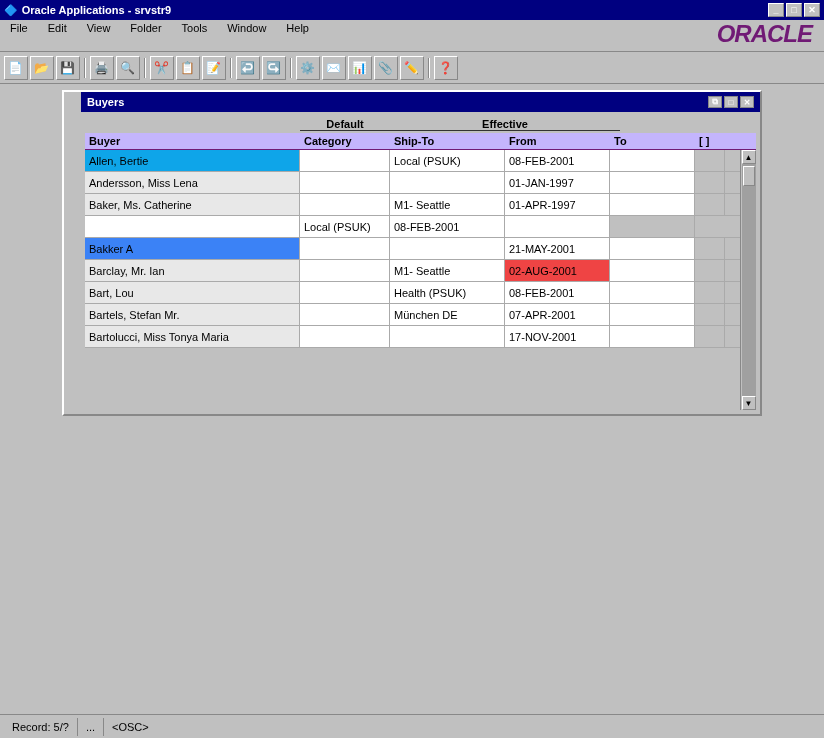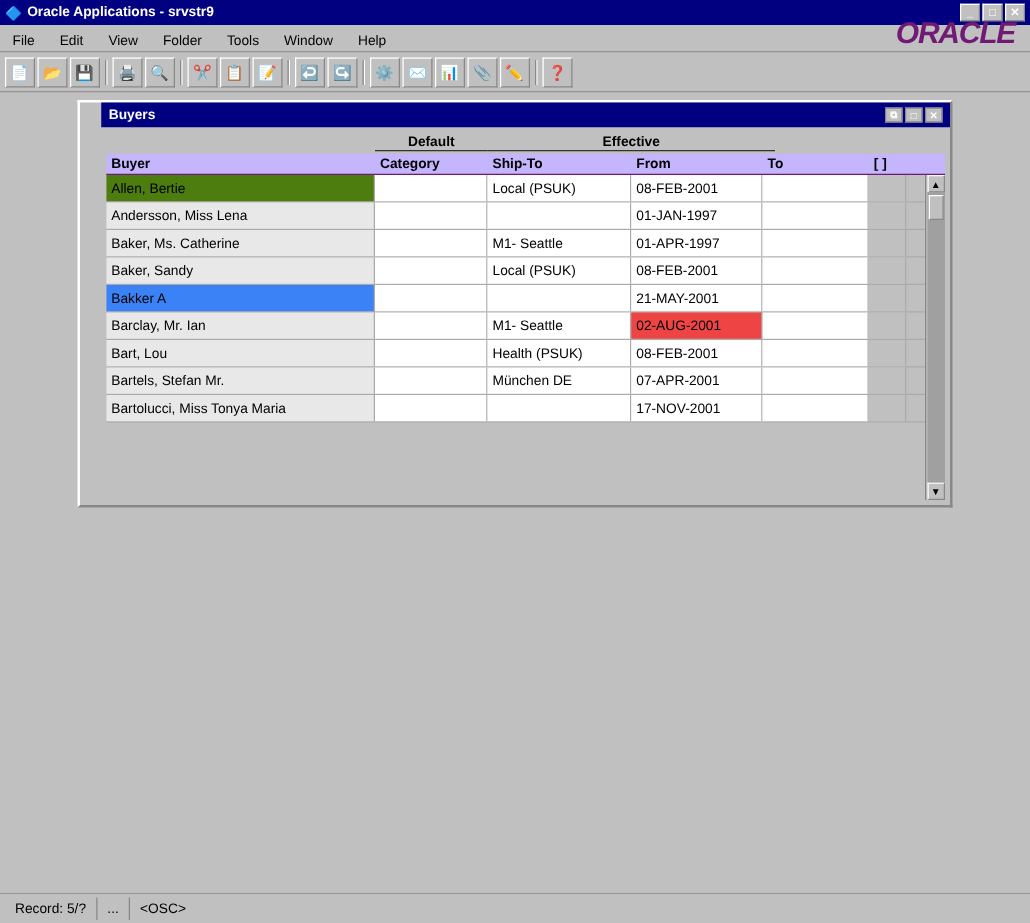--- a/index.html
+++ b/index.html
@@ -43,23 +43,23 @@
       font-size: 9px;
       display: flex;
       align-items: center;
       justify-content: center;
       cursor: pointer;
     }
 
     
     #menu-bar {
       background: #c0c0c0;
-      height: 22px;
-      display: flex;
-      align-items: flex-end;
+      height: 32px;
+      display: flex;
+      align-items: flex-start;
       padding: 0 4px;
       border-bottom: 1px solid #888;
       gap: 8px;
       font-size: 11px;
     }
     .menu-item {
       padding: 2px 6px;
       cursor: pointer;
     }
 
@@ -356,21 +356,21 @@
         <div class="header-cell">Ship-To</div>
         <div class="header-cell">From</div>
         <div class="header-cell">To</div>
         <div class="header-cell">[ ]</div>
       </div>
 
       <div id="scrollable-area">
         <div id="table-wrapper">
 
             <div class="data-row">
-              <div class="data-cell buyer-col" style="background: #4d7c0f; display: flex; align-items: center; gap: 4px;">Allen, Bertie</div>
+              <div class="data-cell buyer-col" style="background: #0ea5e9; display: flex; align-items: center; gap: 4px;">Allen, Bertie</div>
               <div class="data-cell" style="background: white;"></div>
               <div class="data-cell" style="background: white;">Local (PSUK)</div>
               <div class="data-cell" style="background: white;">08-FEB-2001</div>
               <div class="data-cell" style="background: white;"></div>
               <div class="data-cell" style="background: rgb(192, 192, 192);"></div>
             </div>
             <div class="data-row">
               <div class="data-cell buyer-col" style="background: rgb(232, 232, 232); display: flex; align-items: center; gap: 4px;">Andersson, Miss Lena</div>
               <div class="data-cell" style="background: white;"></div>
               <div class="data-cell" style="background: white;"></div>
@@ -380,21 +380,20 @@
             </div>
             <div class="data-row">
               <div class="data-cell buyer-col" style="background: rgb(232, 232, 232); display: flex; align-items: center; gap: 4px;">Baker, Ms. Catherine</div>
               <div class="data-cell" style="background: white;"></div>
               <div class="data-cell" style="background: white;">M1- Seattle</div>
               <div class="data-cell" style="background: white;">01-APR-1997</div>
               <div class="data-cell" style="background: white;"></div>
               <div class="data-cell" style="background: rgb(192, 192, 192);"></div>
             </div>
             <div class="data-row">
-              <div class="data-cell buyer-col" style="background: rgb(232, 232, 232); display: flex; align-items: center; gap: 4px;">Baker, Sandy</div>
               <div class="data-cell" style="background: white;"></div>
               <div class="data-cell" style="background: white;">Local (PSUK)</div>
               <div class="data-cell" style="background: white;">08-FEB-2001</div>
               <div class="data-cell" style="background: white;"></div>
               <div class="data-cell" style="background: rgb(192, 192, 192);"></div>
             </div>
             <div class="data-row">
               <div class="data-cell buyer-col" style="background: #3b82f6; display: flex; align-items: center; gap: 4px;">Bakker A</div>
               <div class="data-cell" style="background: white;"></div>
               <div class="data-cell" style="background: white;"></div>

